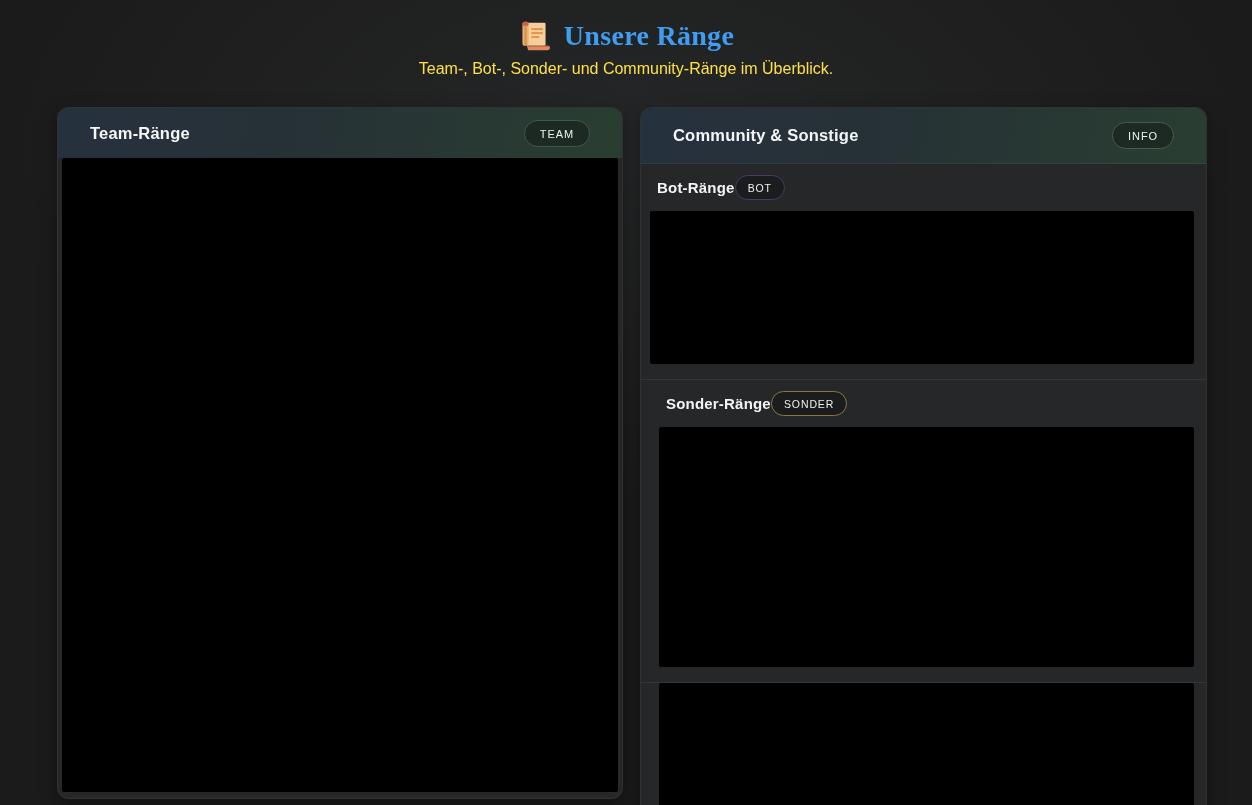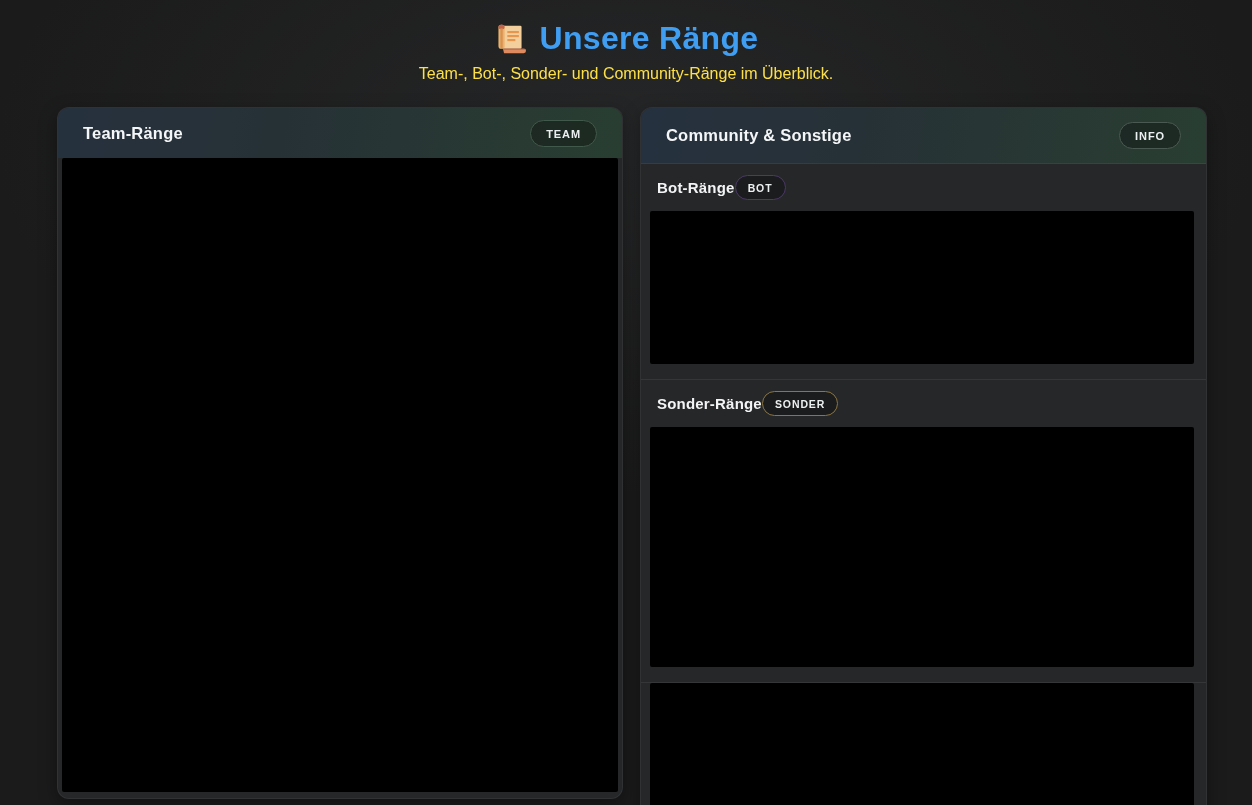--- a/index.html
+++ b/index.html
@@ -9,69 +9,69 @@
     background:
       radial-gradient(ellipse 900px 500px at 50% 18%, rgba(46,48,50,0.55), rgba(0,0,0,0) 70%),
       #1b1b1b;
     color:#f2f4f5;
     position:relative;
   }
 
   
   .page-header { position:absolute; top:20px; left:0; width:100%; text-align:center; }
   .title-row { display:flex; align-items:center; justify-content:center; gap:14px; }
-  .title-row h1 { font-size:32px; font-weight:bold; letter-spacing:0.3px; }
+  .title-row h1 { font-size:28px; font-weight:bold; letter-spacing:0.3px;font-family:Liberation Serif, serif; }
   .scroll-icon { display:inline-flex; width:32px; height:32px; }
   .page-subtitle { margin-top:8px; font-size:16px; color:#fde047; font-weight:normal; }
 
   
   .panel {
     position:absolute;
     background:#252729;
     border:1px solid rgba(255,255,255,0.055);
     border-radius:12px;
     overflow:hidden;
     box-shadow:0 6px 18px rgba(0,0,0,0.35);
   }
   .panel-team { left:57px; top:107px; width:566px; height:692px; }
   .panel-community { left:640px; top:107px; width:567px; height:782px; }
 
   .panel-header {
     display:flex; align-items:center; justify-content:space-between;
-    padding:0 25px;
+    padding:0 32px;
     background:linear-gradient(100deg, #26313f 0%, #263136 40%, #293e31 100%);
   }
   .panel-team .panel-header { height:50px; }
   .panel-community > .panel-header { height:56px; border-bottom:1px solid rgba(255,255,255,0.06); }
   .panel-header h2 { font-size:16.5px; font-weight:bold; color:#f4f6f7; letter-spacing:0.2px; }
 
   .panel-image {
     position:absolute; left:4px; right:4px; top:50px; bottom:6px;
     background:#000; border-radius:2px;
   }
 
   
   .sub-section { padding-bottom:15px; }
-  .sub-section + .sub-section { border-top:1px solid rgba(255,255,255,0.07); }
+  .sub-section + .sub-section { border-top:1px solid rgba(255,255,255,0.07);padding-left:9px; }
   .sub-header {
     height:47px; display:flex; align-items:center; 
     padding:0 16px;
   }
   .sub-header h3 { font-size:15px; font-weight:bold; color:#f2f4f5; letter-spacing:0.2px; }
   .sub-image { margin:0 12px 0 9px; background:#000; border-radius:2px; }
   .img-bot { height:153px; }
   .img-sonder { height:240px; }
   .img-community { height:170px; }
 
   
   .badge {
     display:inline-block;
     border-radius:999px;
     padding:6px 12px 5px 12px;
-    font-size:10.5px; font-weight:bold; letter-spacing:0.9px;
+    font-size:10.5px; font-weight:normal; letter-spacing:0.9px;
     color:#edf0f1;
     background:rgba(8,10,10,0.35);
     border:1px solid rgba(255,255,255,0.2);
     text-transform:uppercase;
     white-space:nowrap;
   }
   .badge-lg { padding:7px 15px 6px 15px; font-size:11px; }
 </style>
 </head>
 <body>

